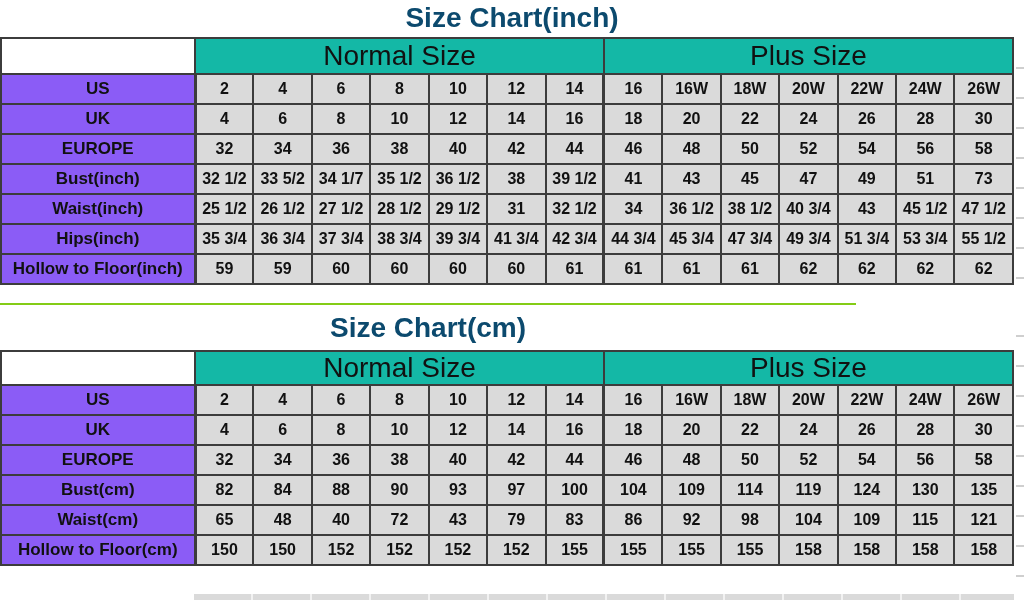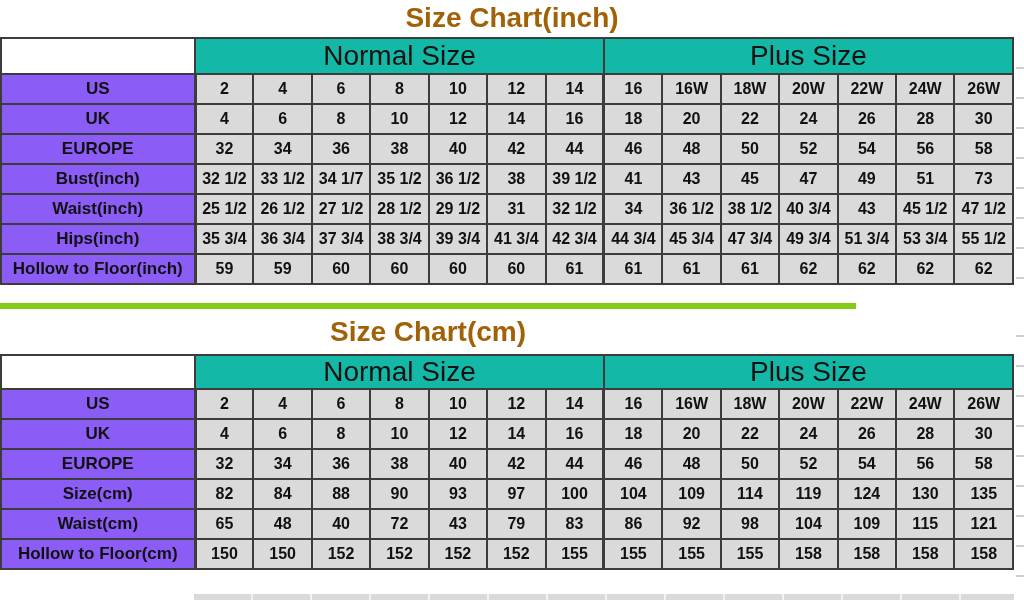--- a/index.html
+++ b/index.html
@@ -9,21 +9,21 @@
     font-family: "Liberation Sans", sans-serif;
     overflow: hidden;
     color: #111;
   }
   .page { position: relative; width: 1024px; height: 600px; }
 
   .chart-title {
     text-align: center;
     font-weight: 700;
     font-size: 28px;
-    color: #a16207;
+    color: #0c4a6e;
   }
   .title-inch { height: 37px; line-height: 36px; }
   .title-cm   { height: 45px; line-height: 45px; }
 
   table.sizes {
     border-collapse: collapse;
     table-layout: fixed;
     width: 1014px;
     border: 2px solid #3c3c3c;
   }
@@ -56,21 +56,21 @@
     background: #dadada;
     font-size: 16px;
     font-weight: 600;
   }
   td.val.grp-first { border-left-width: 3px; }
   td.val.grp-sep   { border-left-width: 3px; }
 
   .section-cm {
     margin-top: 18px;
     width: 856px;
-    border-top: 6px solid #84cc16;
+    border-top: 2px solid #84cc16;
   }
 
   
   .right-sliver {
     position: absolute;
     left: 1016px;
     width: 8px;
     background: repeating-linear-gradient(
       to bottom, #ffffff 0px, #ffffff 28px, #cfcfcf 28px, #cfcfcf 30px);
     border-right: 1px solid #e2e2e2;
@@ -150,21 +150,21 @@
           <td class="val">48</td>
           <td class="val">50</td>
           <td class="val">52</td>
           <td class="val">54</td>
           <td class="val">56</td>
           <td class="val">58</td>
         </tr>
         <tr>
           <td class="rowlabel">Bust(inch)</td>
           <td class="val grp-first">32 1/2</td>
-          <td class="val">33 1/2</td>
+          <td class="val">33 5/2</td>
           <td class="val">34 1/7</td>
           <td class="val">35 1/2</td>
           <td class="val">36 1/2</td>
           <td class="val">38</td>
           <td class="val">39 1/2</td>
           <td class="val grp-sep">41</td>
           <td class="val">43</td>
           <td class="val">45</td>
           <td class="val">47</td>
           <td class="val">49</td>
@@ -282,21 +282,21 @@
             <td class="val">44</td>
             <td class="val grp-sep">46</td>
             <td class="val">48</td>
             <td class="val">50</td>
             <td class="val">52</td>
             <td class="val">54</td>
             <td class="val">56</td>
             <td class="val">58</td>
           </tr>
           <tr>
-            <td class="rowlabel">Size(cm)</td>
+            <td class="rowlabel">Bust(cm)</td>
             <td class="val grp-first">82</td>
             <td class="val">84</td>
             <td class="val">88</td>
             <td class="val">90</td>
             <td class="val">93</td>
             <td class="val">97</td>
             <td class="val">100</td>
             <td class="val grp-sep">104</td>
             <td class="val">109</td>
             <td class="val">114</td>

